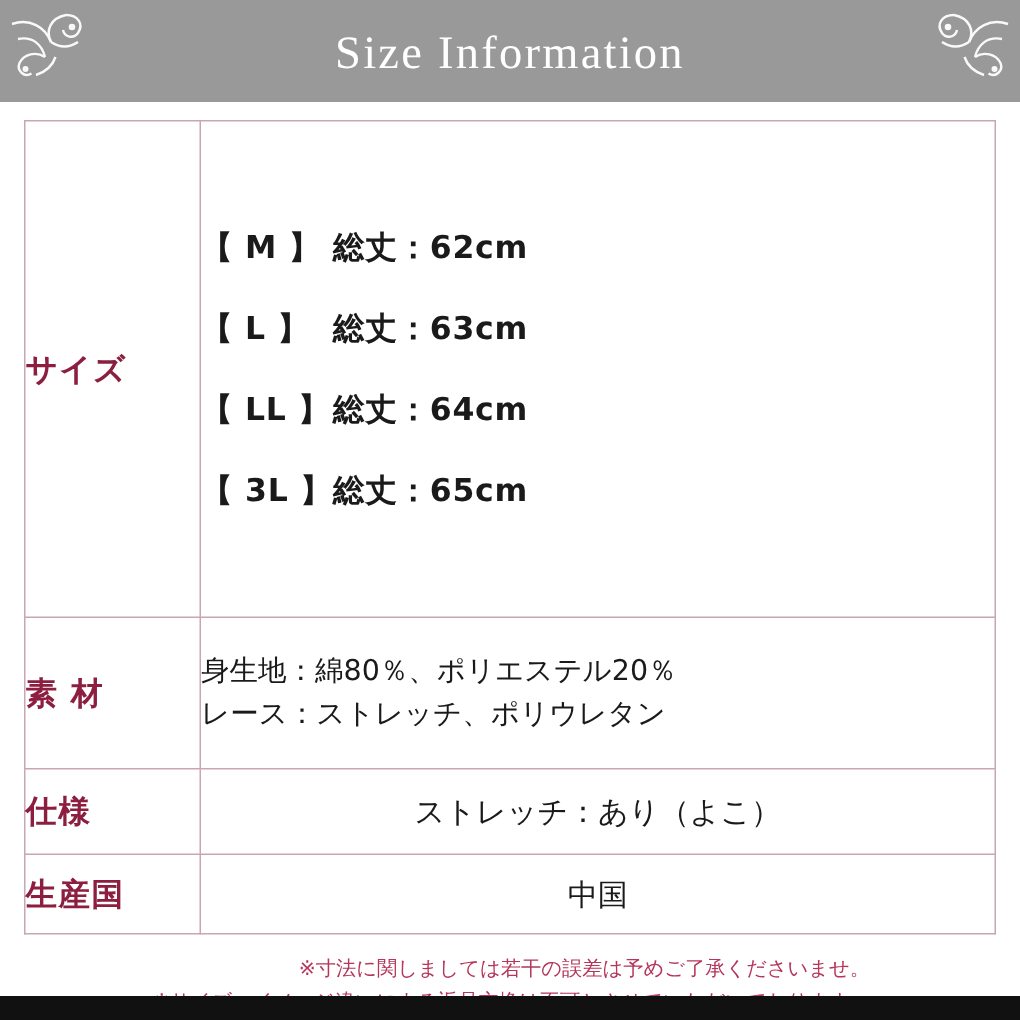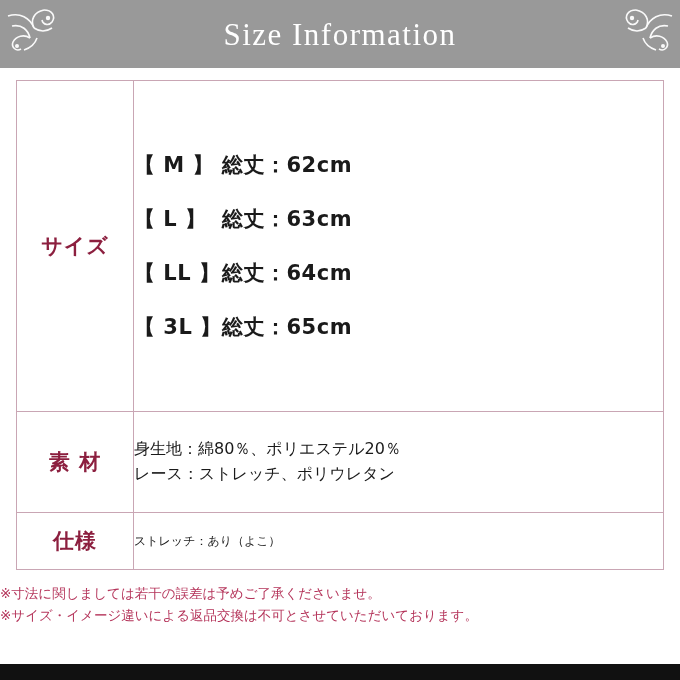--- a/index.html
+++ b/index.html
@@ -61,21 +61,20 @@
     width: 648px;
     table-layout: fixed;
   }
   table.size-table td {
     border: 1px solid #c9a6b4;
     padding: 0;
     vertical-align: middle;
   }
   td.label-cell {
     width: 116px;
-    text-align: center;
     color: #8c1f3f;
     font-size: 21px;
     font-weight: bold;
     font-family: "DejaVu Sans", sans-serif;
     letter-spacing: 1px;
   }
   td.value-cell {
     padding: 0 0 0 26px;
     color: #222222;
     font-size: 20px;
@@ -107,37 +106,38 @@
   }
   .row-size td { height: 330px; }
   .row-material td { height: 100px; }
   .row-spec td { height: 56px; margin-left: 45px; }
   .row-country td { height: 52px; }
 
   .material-lines {
     padding: 4px 0;
   }
   .material-line {
-    font-size: 16px;
+    font-size: 19px;
     line-height: 1.55;
     font-family: "DejaVu Sans", sans-serif;
     color: #1a1a1a;
     white-space: nowrap;
   }
   .spec-text, .country-text {
-    font-size: 12px;
+    font-size: 20px;
     font-family: Liberation Sans, sans-serif;
     color: #1a1a1a;
     white-space: nowrap;
+    text-align: center;
   }
 
   
   .notes {
     padding: 12px 16px 0 0;
-    text-align: left;
+    text-align: right;
     box-sizing: border-box;
   }
   .note-line {
     color: #b5355b;
     font-size: 13.5px;
     font-family: "DejaVu Sans", sans-serif;
     line-height: 1.65;
     white-space: nowrap;
   }
 
@@ -225,20 +225,26 @@
           </td>
         </tr>
 
         <tr class="row-spec">
           <td class="label-cell">仕様</td>
           <td class="value-cell">
             <div class="spec-text">ストレッチ：あり（よこ）</div>
           </td>
         </tr>
 
+        <tr class="row-country">
+          <td class="label-cell">生産国</td>
+          <td class="value-cell">
+            <div class="country-text">中国</div>
+          </td>
+        </tr>
       </tbody>
     </table>
   </div>
 
   <div class="notes">
     <div class="note-line">※寸法に関しましては若干の誤差は予めご了承くださいませ。</div>
     <div class="note-line">※サイズ・イメージ違いによる返品交換は不可とさせていただいております。</div>
   </div>
 
   <div class="bottom-bar"></div>

